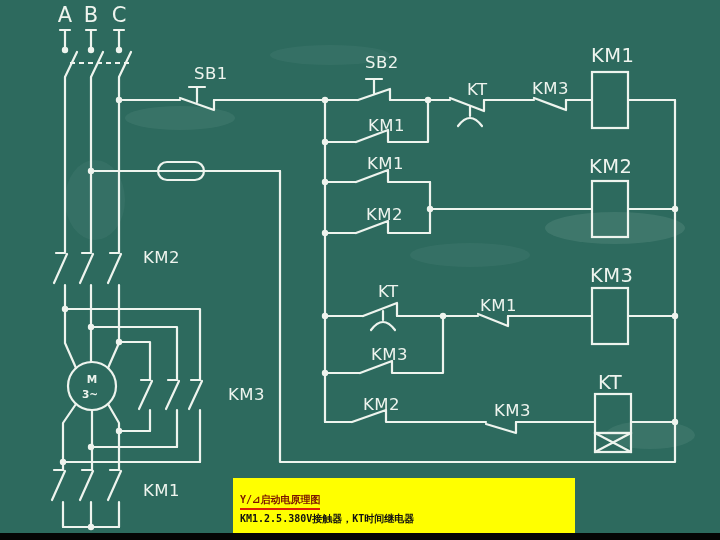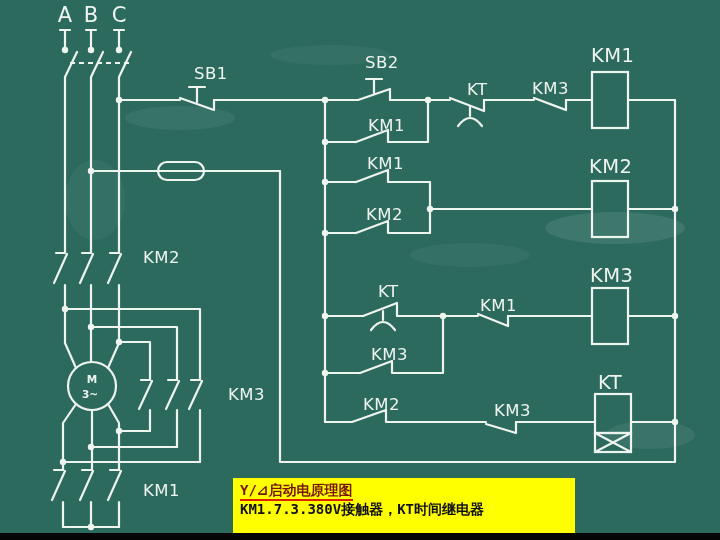--- a/index.html
+++ b/index.html
@@ -8,23 +8,23 @@
   svg{position:absolute;left:0;top:0;}
   .wire{stroke:#eef4ee;stroke-width:2.2;fill:none;stroke-linecap:round;stroke-linejoin:round;}
   .dash{stroke:#eef4ee;stroke-width:1.8;fill:none;stroke-dasharray:5 4;}
   .dot{fill:#eef4ee;stroke:none;}
   .box{stroke:#eef4ee;stroke-width:2.2;fill:none;}
   .lbl{fill:#eef4ee;font-size:16.5px;letter-spacing:.5px;}
   .lbl-big{fill:#eef4ee;font-size:19.5px;letter-spacing:.5px;}
   .lbl-phase{fill:#eef4ee;font-size:21px;}
   .lbl-motor{fill:#eef4ee;font-size:10.5px;font-weight:bold;}
   #caption{position:absolute;left:233px;top:478px;width:342px;height:55px;
-           background:#ffff00;padding:4px 0 0 7px;box-sizing:border-box;
+           background:#ffff00;padding:13px 0 0 7px;box-sizing:border-box;
            font-family:"DejaVu Sans Mono","DejaVu Sans",monospace;font-weight:bold;
-           font-size:14px;line-height:17px;white-space:nowrap;overflow:hidden;}
+           font-size:10px;line-height:17px;white-space:nowrap;overflow:hidden;}
   #caption .l1{display:inline-block;padding-bottom:0;}
   #bottom-strip{position:absolute;left:0;top:533px;width:720px;height:7px;background:#050505;}
 </style>
 </head>
 <body>
 
 <div id="stage">
 <svg width="720" height="540" viewBox="0 0 720 540">
   <defs>
     <filter id="blur">
@@ -216,16 +216,16 @@
 
   <g>
     <text class="lbl-phase" x="65" y="22" text-anchor="middle">A</text>
     <text class="lbl-phase" x="91" y="22" text-anchor="middle">B</text>
     <text class="lbl-phase" x="119" y="22" text-anchor="middle">C</text>
   </g>
 </svg>
 
 <div id="caption" style="background: rgb(255, 255, 0);">
   <span class="l1" style="color: rgb(122, 20, 0); border-bottom: 2px solid rgb(221, 34, 0);">Y/⊿启动电原理图</span><br>
-  <span class="l2" style="color: rgb(17, 17, 17);">KM1.7.3.380V接触器，KT时间继电器</span>
+  <span class="l2" style="color: rgb(17, 17, 17);">KM1.2.5.380V接触器，KT时间继电器</span>
 </div>
 <div id="bottom-strip"></div>
 </div>
 
 </body></html>

